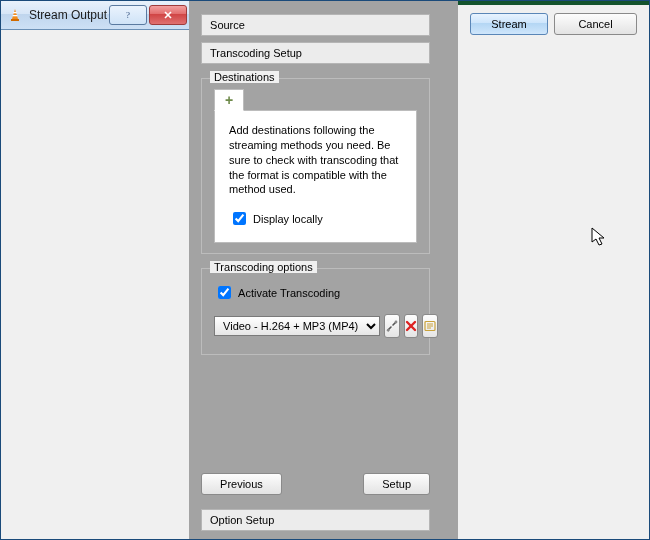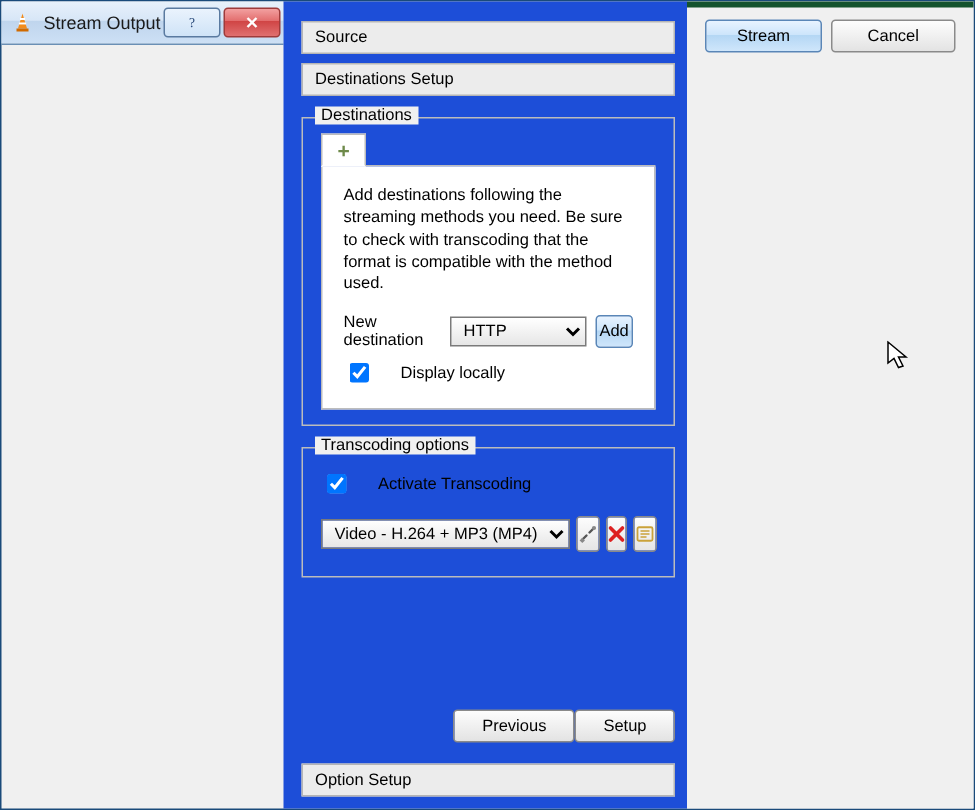--- a/index.html
+++ b/index.html
@@ -4,43 +4,43 @@
 <style>
 html,body{margin:0;padding:0;font-family:"Segoe UI",Tahoma,sans-serif;font-size:11px;color:#000;background:#0a1528}
 .window{width:650px;height:540px;box-sizing:border-box;background:#f0f0f0;border:1px solid #1a4a7a;position:relative;display:flex;flex-direction:row}
 .titlebar{height:28px;background:linear-gradient(to bottom,#e8f1fb 0%,#d7e6f7 45%,#bfd5ed 46%,#cde0f5 100%);border-bottom:1px solid #6a8fb5;display:flex;align-items:center;padding:0 2px 0 6px}
 .titlebar .app-icon{width:16px;height:16px;margin-right:6px;display:inline-flex;align-items:center;justify-content:center}
 .titlebar .title{font-size:12px;color:#1a1a1a}
 .titlebar .spacer{flex:1}
 .titlebar .winbtn{width:36px;height:18px;margin-left:2px;border:1px solid #5a7aa0;border-radius:3px;display:inline-flex;align-items:center;justify-content:center;background:linear-gradient(to bottom,#eaf3fd,#cfe3f7)}
 .titlebar .winbtn.close{background:linear-gradient(to bottom,#f2a0a0 0%,#e26c6c 45%,#d04545 46%,#e07070 100%);border-color:#9e3b3b;color:#fff}
 .titlebar .winbtn svg{display:block}
-.content{flex:1;background:#1d4ed8;padding:10px 8px 8px 12px;display:flex;flex-direction:column;gap:6px;overflow:hidden}
+.content{flex:1;background:#a3a3a3;padding:10px 28px 8px 12px;display:flex;flex-direction:column;gap:6px;overflow:hidden}
 .block-header{border:1px solid #b5b5b5;background:#ececec;padding:4px 8px;font-size:11px}
 .block-header.top{margin-top:3px}
 .groupbox{border:1px solid #bcbcbc;padding:10px 12px;position:relative;margin-top:8px}
 .groupbox .legend{position:absolute;top:-8px;left:8px;background:#f0f0f0;padding:0 4px;font-size:11px}
 .tab-strip{display:flex;border-bottom:1px solid #bcbcbc;margin-bottom:10px}
 .tab{border:1px solid #bcbcbc;border-bottom:1px solid #fff;background:#fff;padding:3px 10px;margin-bottom:-1px;display:inline-flex;align-items:center;justify-content:center}
 .tab .plus{font-size:14px;font-weight:bold;color:#6e8a4a;line-height:1}
 .pane{background:#fff;border:1px solid #bcbcbc;border-top:none;padding:12px 14px 14px 14px;margin-top:-10px}
 .hint{margin-bottom:12px;line-height:1.35}
 .row{display:flex;align-items:center;margin-bottom:6px}
 .row .lbl{width:220px}
 .select{border:1px solid #7a7a7a;background:linear-gradient(to bottom,#fff,#e6e6e6);height:20px;box-sizing:border-box;padding:1px 4px;font-family:inherit;font-size:11px}
 .select.dest{width:260px}
 .select.profile{width:250px}
 .btn{border:1px solid #8a8a8a;background:linear-gradient(to bottom,#fdfdfd,#e3e3e3);height:22px;padding:0 18px;font-family:inherit;font-size:11px;border-radius:3px;cursor:pointer}
 .btn.primary{background:linear-gradient(to bottom,#e8f3ff 0%,#cde5fb 45%,#b3d6f4 46%,#cfe6fb 100%);border-color:#5a86b7}
 .btn.add{width:74px;padding:0;margin-left:6px}
-.check-row{display:flex;align-items:center;gap:18px;margin-top:4px}
+.check-row{display:flex;align-items:center;gap:4px;margin-top:4px}
 .chk{width:13px;height:13px}
 .iconbtn{width:24px;height:22px;border:1px solid #8a8a8a;background:linear-gradient(to bottom,#fdfdfd,#e5e5e5);border-radius:3px;margin-left:4px;display:inline-flex;align-items:center;justify-content:center;cursor:pointer}
 .iconbtn svg{display:block}
-.footer-nav{display:flex;justify-content:flex-end;margin-top:auto;padding-top:12px}
+.footer-nav{display:flex;justify-content:space-between;margin-top:auto;padding-top:12px}
 .dialog-buttons{border-top:4px solid #14532d;padding:8px 12px;display:flex;justify-content:flex-end;gap:6px;background:#f0f0f0}
 .cursor{position:absolute;left:590px;top:226px;pointer-events:none}
 </style>
 </head>
 <body>
 
 <div class="window">
 
   <div class="titlebar">
     <span class="app-icon">
@@ -62,41 +62,34 @@
       <svg width="10" height="10" viewBox="0 0 10 10">
           <line x1="2" y1="2" x2="8" y2="8" stroke="#fff" stroke-width="1.6"></line>
           <line x1="8" y1="2" x2="2" y2="8" stroke="#fff" stroke-width="1.6"></line>
         </svg>
     </span>
   </div>
 
   <div class="content">
 
     <div class="block-header top">Source</div>
-    <div class="block-header">Destinations Setup</div>
+    <div class="block-header">Transcoding Setup</div>
 
     <div class="groupbox">
       <span class="legend">Destinations</span>
 
       <div class="tab-strip">
         <div class="tab">
           <span class="plus">+</span>
         </div>
       </div>
 
       <div class="pane">
         <div class="hint">Add destinations following the streaming methods you need. Be sure to check with transcoding that the format is compatible with the method used.</div>
 
-        <div class="row">
-          <span class="lbl">New destination</span>
-          <select class="select dest">
-            <option>HTTP</option>
-          </select>
-          <button class="btn primary add">Add</button>
-        </div>
 
         <div class="check-row">
           <input type="checkbox" class="chk" checked="" style="">
           <span>Display locally</span>
         </div>
       </div>
     </div>
 
     <div class="groupbox">
       <span class="legend">Transcoding options</span>

